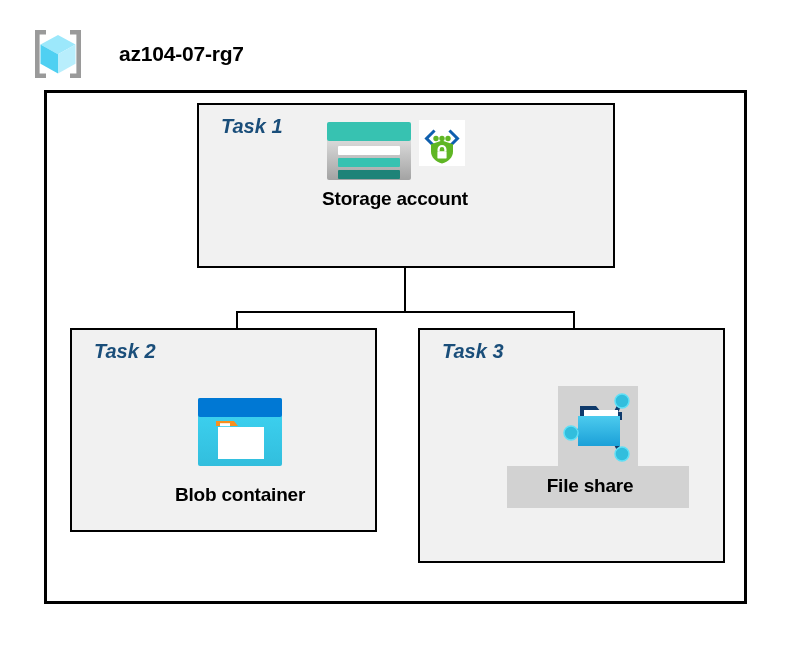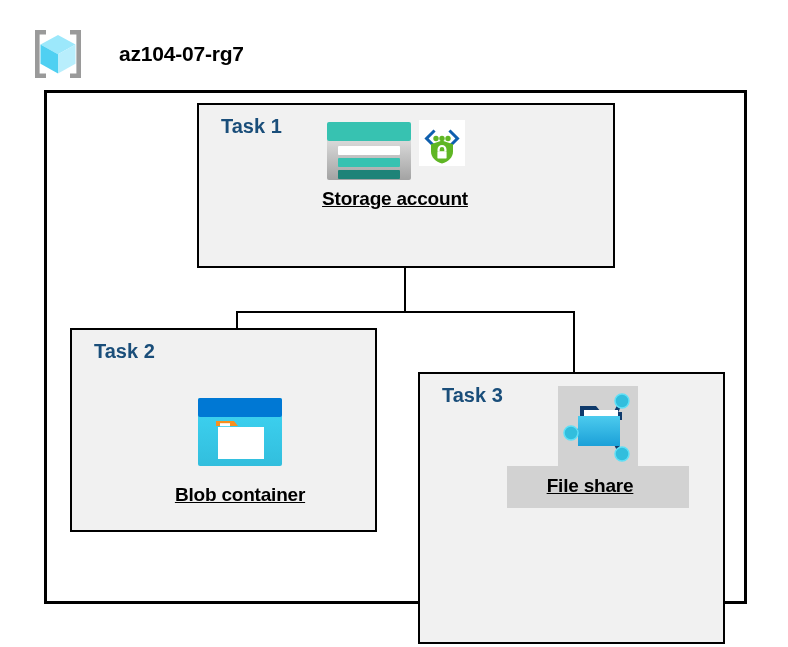--- a/index.html
+++ b/index.html
@@ -55,24 +55,25 @@
     background: #ffffff;
     box-sizing: border-box;
   }
 
   
   .task-box {
     position: absolute;
     background: #f1f1f1;
     border: 2px solid #000000;
     box-sizing: border-box;
+    font-style: italic;
   }
   #task1-box { left: 197px; top: 103px;  width: 418px; height: 165px; }
   #task2-box { left: 70px;  top: 328px;  width: 307px; height: 204px; }
-  #task3-box { left: 418px; top: 328px;  width: 307px; height: 272px; margin-top: 44px; }
+  #task3-box { left: 418px; top: 328px;  width: 307px; height: 235px; }
 
   .task-label {
     position: absolute;
     left: 22px;
     top: 10px;
     font-size: 20px;
     font-weight: bold;
     color: #1a4e7a;
     white-space: nowrap;
   }
@@ -86,21 +87,20 @@
   #conn-bus        { left: 236px; top: 311px; width: 339px; height: 2px; }
   #conn-left-drop  { left: 236px; top: 311px; width: 2px;   height: 87px; }
   #conn-right-drop { left: 573px; top: 311px; width: 2px;   height: 78px; }
 
   
   .node {
     position: absolute;
     display: flex;
     flex-direction: column;
     align-items: center;
-    text-decoration: underline;
   }
   .node-caption {
     font-size: 19px;
     font-weight: bold;
     color: #000000;
     white-space: nowrap;
     letter-spacing: -0.2px;
   }
 
   

